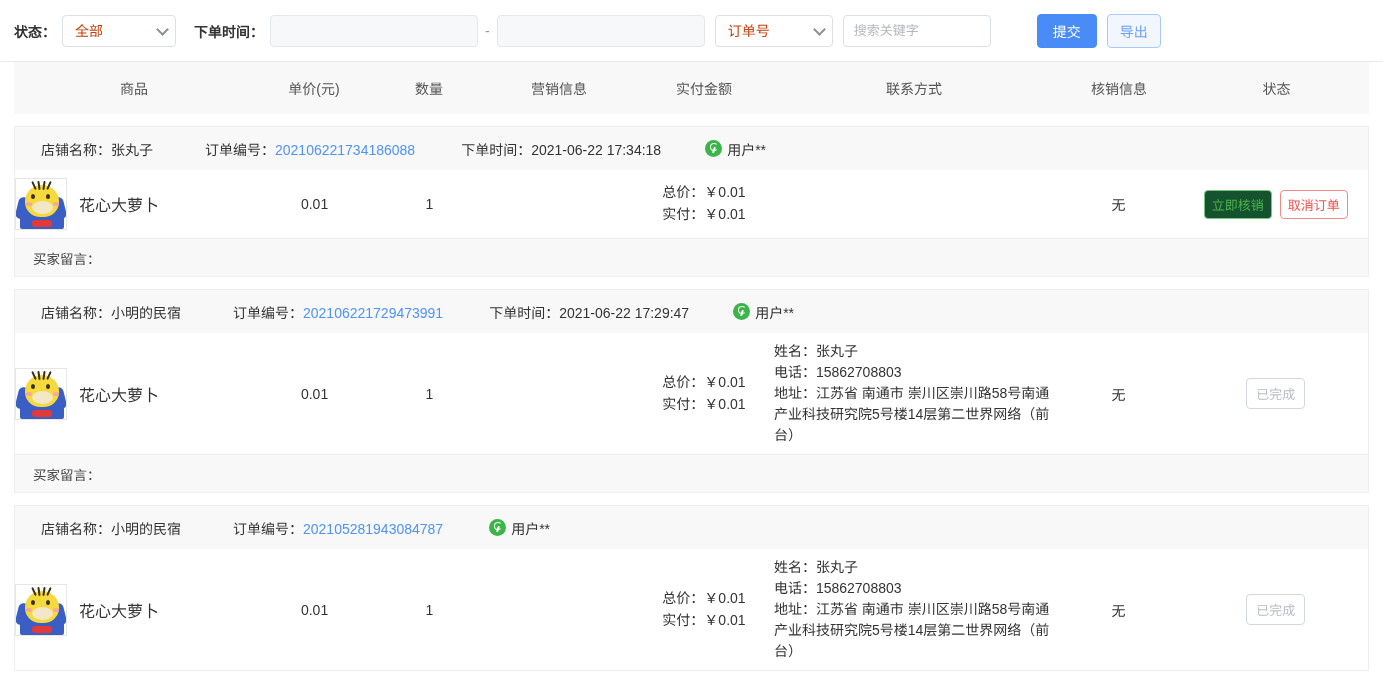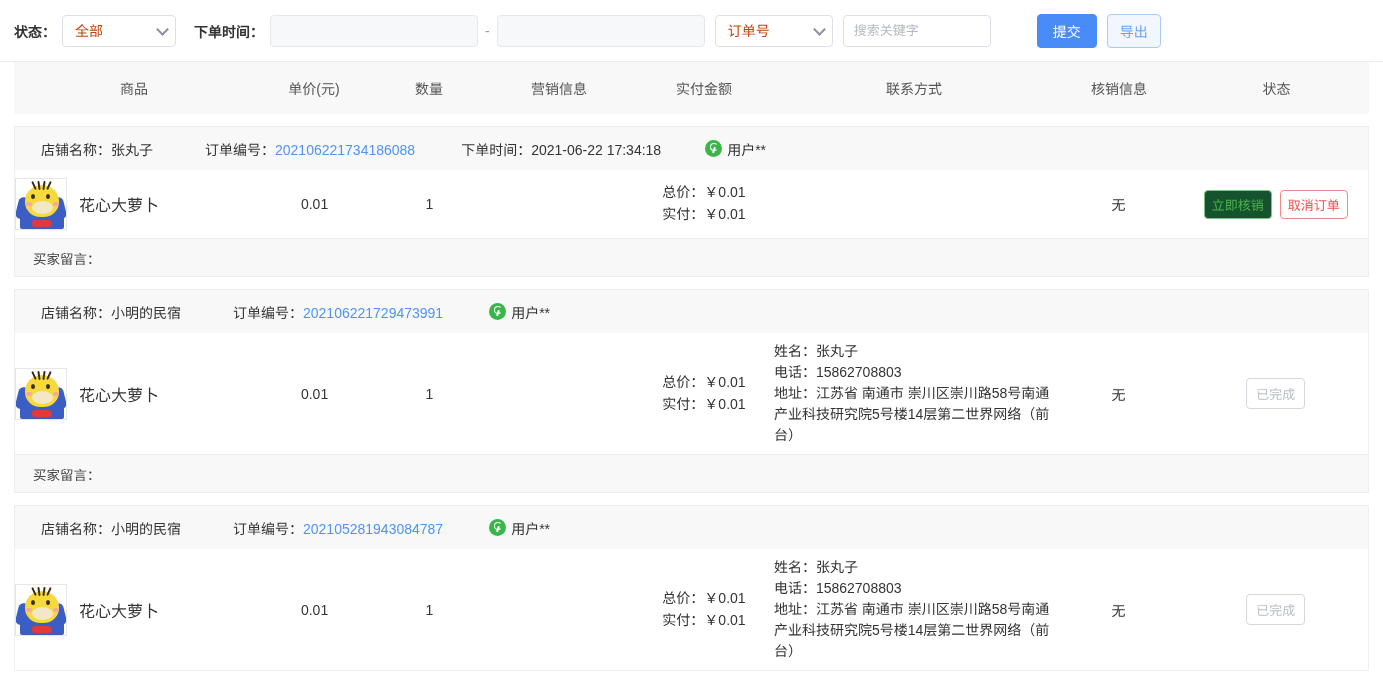--- a/index.html
+++ b/index.html
@@ -446,20 +446,21 @@
 
     <div class="order-foot">
       <span>买家留言：</span>
     </div>
   </div>
 
   <div class="order-block">
     <div class="order-head">
       <span class="seg seg-shop">店铺名称：小明的民宿</span>
       <span class="seg seg-no"><span>订单编号：</span><span class="order-no-link">202106221729473991</span></span>
+      <span class="seg seg-time">下单时间：2021-06-22 17:29:47</span>
       <span class="seg user-chip">
         <span class="wx-icon"></span>
         <span>用户**</span>
       </span>
     </div>
 
     <div class="order-body">
       <div class="td col-goods td-goods">
         <span class="thumb">
           <span class="duck">

